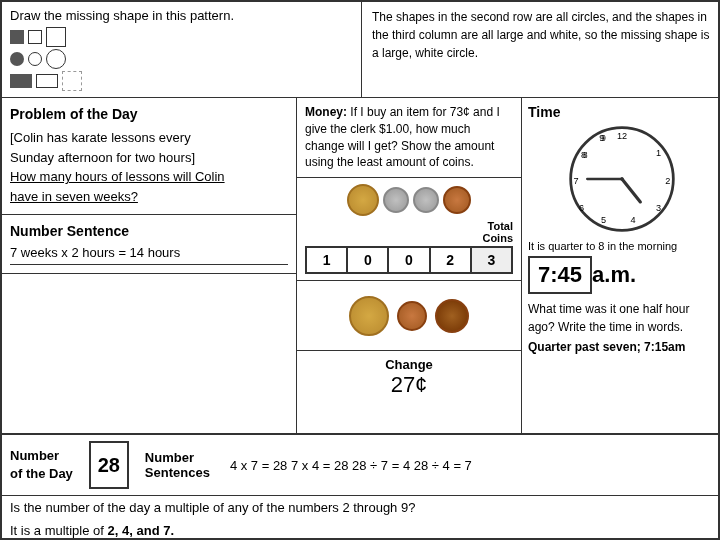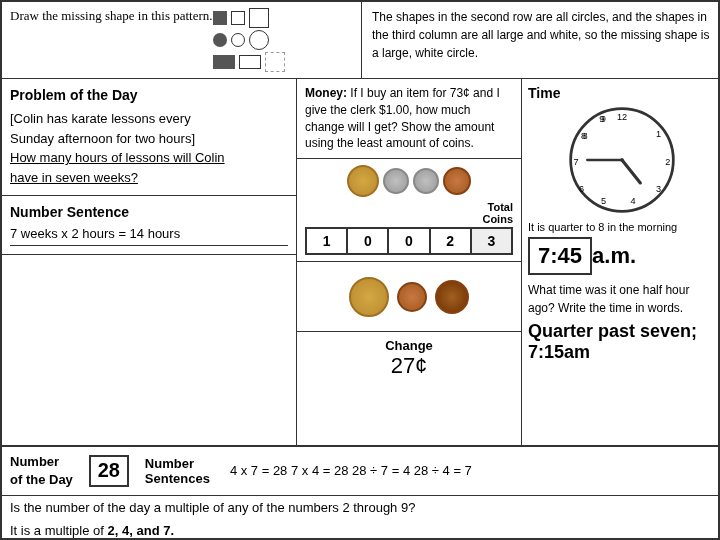--- a/index.html
+++ b/index.html
@@ -25,22 +25,21 @@
       display: flex;
       border-bottom: 1px solid #333;
       min-height: 70px;
     }
 
     .pattern-section {
       flex: 0 0 360px;
       padding: 6px 8px;
       border-right: 1px solid #333;
       display: flex;
-      flex-direction: row;
-      font-family: Liberation Serif, serif;
+      flex-direction: column;
     }
 
     .pattern-title {
       font-size: 13px;
       margin-bottom: 4px;
     }
 
     .pattern-shapes {
       display: flex;
       flex-direction: column;
@@ -320,21 +319,21 @@
       font-size: 22px;
       font-weight: bold;
     }
 
     .time-question {
       font-size: 12px;
       line-height: 1.5;
     }
 
     .time-answer {
-      font-size: 18px;
+      font-size: 12px;
       font-weight: bold;
     }
 
     
     .bottom-section {
       border-top: 1px solid #333;
     }
 
     .number-of-day-row {
       display: flex;
@@ -346,21 +345,21 @@
 
     .nod-label {
       font-weight: bold;
       font-size: 13px;
       line-height: 1.4;
     }
 
     .nod-box {
       border: 2px solid #333;
       width: 40px;
-      height: 32px;
+      height: 48px;
       display: flex;
       align-items: center;
       justify-content: center;
       font-size: 20px;
       font-weight: bold;
     }
 
     .number-sentences-label {
       font-weight: bold;
       font-size: 13px;

